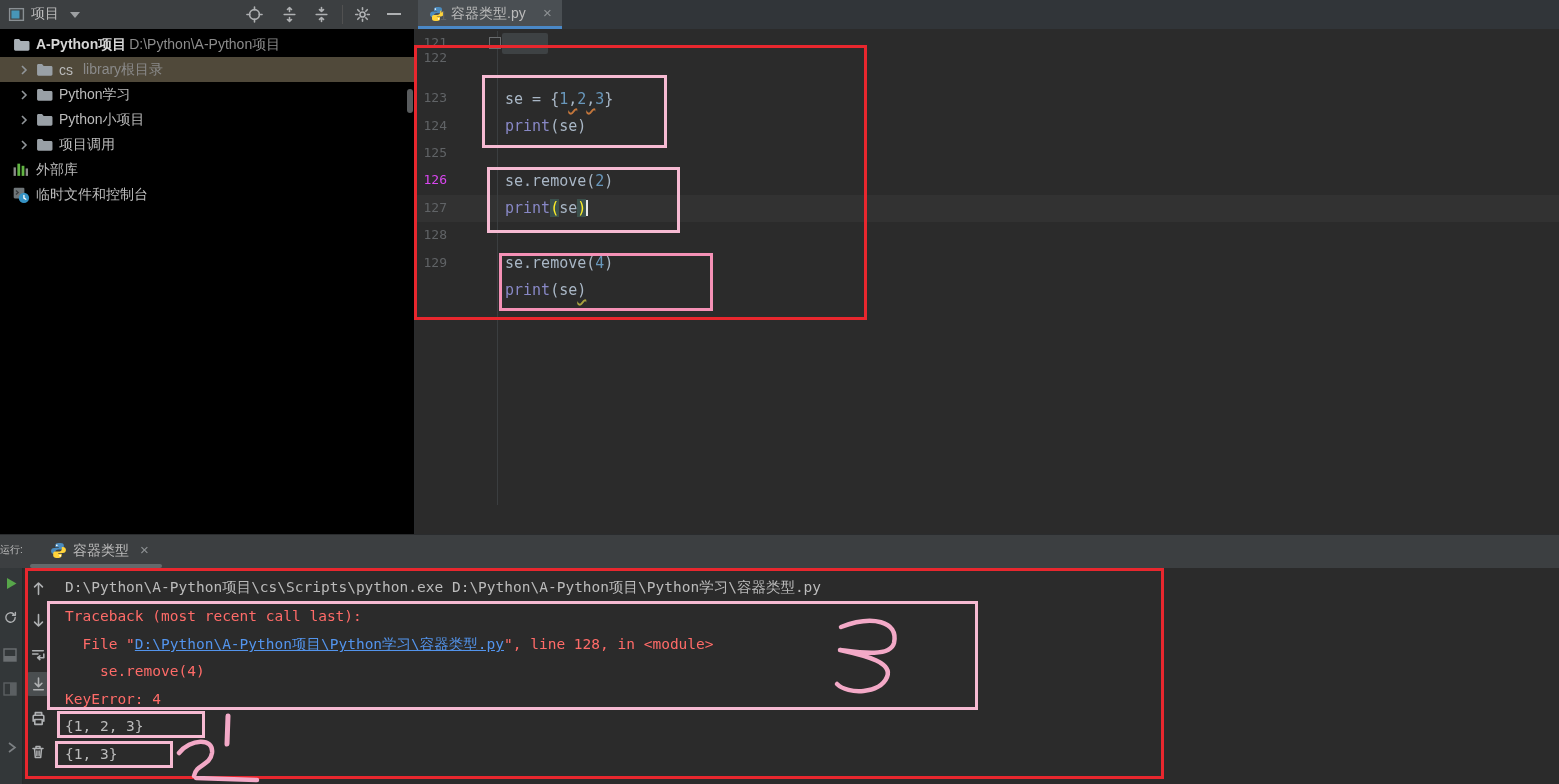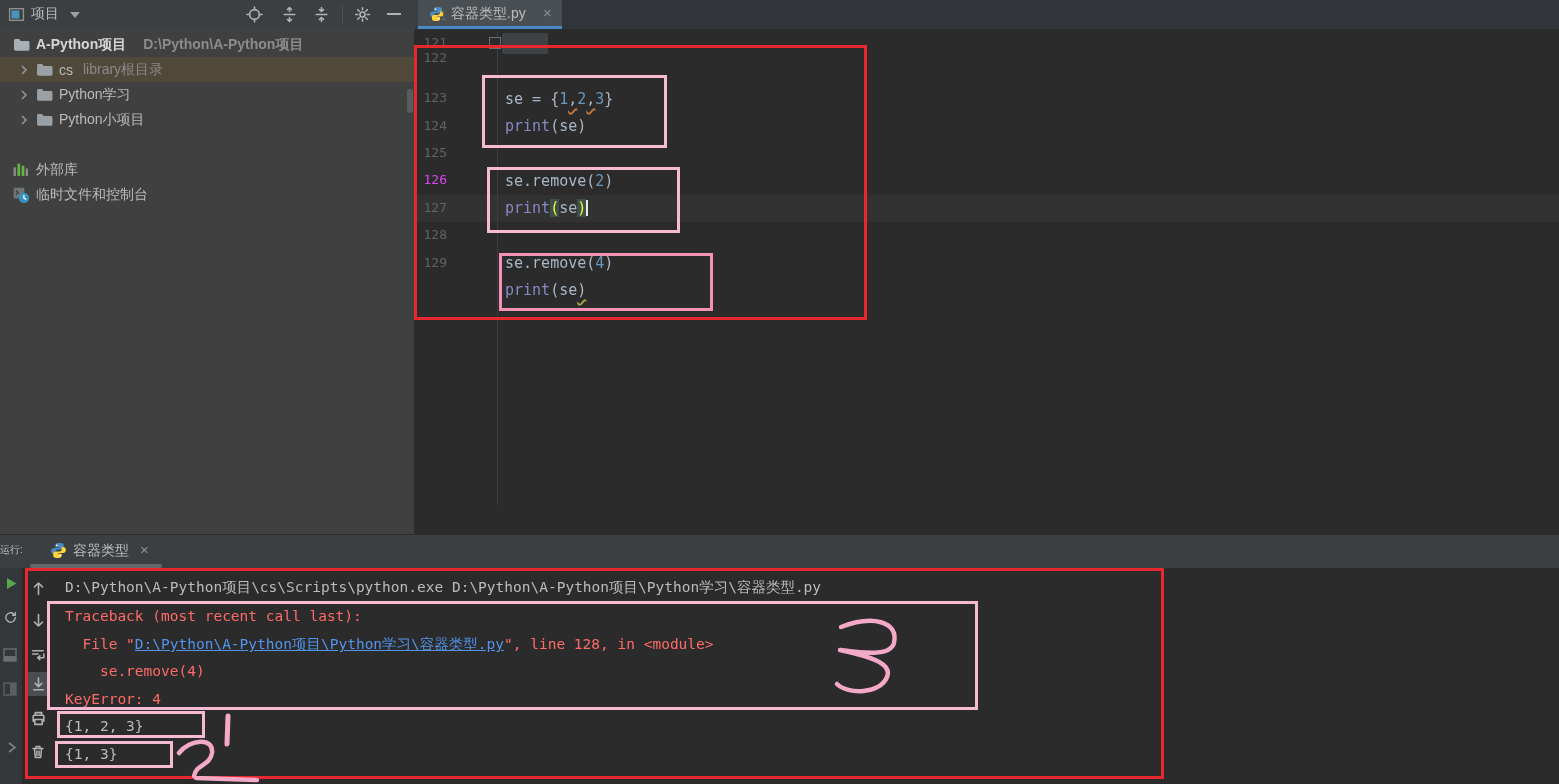--- a/index.html
+++ b/index.html
@@ -6,21 +6,21 @@
   .app{position:relative;width:1559px;height:784px;background:#2B2B2B;overflow:hidden;
        font-family:"Liberation Sans","DejaVu Sans",sans-serif;-webkit-font-smoothing:antialiased;}
   .abs{position:absolute;}
   .mono{font-family:"DejaVu Sans Mono",monospace;}
   
   .topbar{position:absolute;left:0;top:0;width:1559px;height:29px;background:#3C3F41;border-bottom:1px solid #292C2E;}
   .tabbar{position:absolute;left:418px;top:0;width:1141px;height:29px;background:#313539;}
   .edtab{position:absolute;left:0;top:0;width:144px;height:29px;background:#4A4F53;}
   .edtab .ul{position:absolute;left:0;bottom:0;width:144px;height:3px;background:#4A88C7;}
   
-  .ppanel{position:absolute;left:0;top:29px;width:415px;height:505px;background:#404040;border-right:1px solid #2A2C2E;box-sizing:border-box;}
+  .ppanel{position:absolute;left:0;top:29px;width:415px;height:505px;background:#000000;border-right:1px solid #2A2C2E;box-sizing:border-box;}
   .trow{position:absolute;left:0;width:415px;height:25px;display:flex;align-items:center;font-size:14px;color:#BBBBBB;}
   .trow svg{flex:0 0 auto;}
   .chev{width:16px;height:16px;margin-right:4px;}
   
   .lnum{position:absolute;left:403px;width:44px;text-align:right;font-family:"DejaVu Sans Mono",monospace;font-size:13px;line-height:27px;color:#606366;}
   .crow{position:absolute;left:505px;font-family:"DejaVu Sans Mono",monospace;font-size:15px;line-height:27px;white-space:pre;color:#A9B7C6;}
   .tnum{color:#6897BB;}
   .tfn{color:#8888C6;}
   .tcomma{text-decoration:underline wavy #C4763B 1.5px;text-underline-offset:4px;}
   .pmatch{color:#FFEF28;background:#3B514D;}
@@ -91,21 +91,21 @@
       </div>
     </div>
   </div>
 
   <div class="ppanel">
     <div class="trow" style="top:3px;padding-left:13px;">
       <svg width="17" height="17" viewBox="0 0 16 16" style="margin-right:6px;">
           <path fill="#A9B0B6" d="M1 4.2c0-.7.6-1.3 1.3-1.3h3.4l1.5 1.8h7c.7 0 1.3.6 1.3 1.3v6.5c0 .7-.6 1.3-1.3 1.3H2.3c-.7 0-1.3-.6-1.3-1.3z"></path>
         </svg>
       <span style="font-weight:bold;color:#D6D6D6;">A-Python项目</span>
-      <span style="color:#8C8C8C;margin-left:17px;font-weight:bold;">D:\Python\A-Python项目</span>
+      <span style="color:#8C8C8C;margin-left:3px;">D:\Python\A-Python项目</span>
     </div>
 
     <div class="trow" style="top:28px;background:#50493A;padding-left:16px;">
       <svg class="chev" viewBox="0 0 16 16">
           <polyline points="6,4 10,8 6,12" fill="none" stroke="#91969A" stroke-width="1.6"></polyline>
         </svg>
       <svg width="17" height="17" viewBox="0 0 16 16" style="margin-right:6px;">
           <path fill="#99A0A6" d="M1 4.2c0-.7.6-1.3 1.3-1.3h3.4l1.5 1.8h7c.7 0 1.3.6 1.3 1.3v6.5c0 .7-.6 1.3-1.3 1.3H2.3c-.7 0-1.3-.6-1.3-1.3z"></path>
         </svg>
       <span>cs</span>
@@ -125,20 +125,29 @@
     <div class="trow" style="top:53px;padding-left:16px;">
       <svg class="chev" viewBox="0 0 16 16">
           <polyline points="6,4 10,8 6,12" fill="none" stroke="#91969A" stroke-width="1.6"></polyline>
         </svg>
       <svg width="17" height="17" viewBox="0 0 16 16" style="margin-right:6px;">
           <path fill="#99A0A6" d="M1 4.2c0-.7.6-1.3 1.3-1.3h3.4l1.5 1.8h7c.7 0 1.3.6 1.3 1.3v6.5c0 .7-.6 1.3-1.3 1.3H2.3c-.7 0-1.3-.6-1.3-1.3z"></path>
         </svg>
       <span>Python学习</span>
     </div>
 
+    <div class="trow" style="top:103px;padding-left:16px;">
+      <svg class="chev" viewBox="0 0 16 16">
+          <polyline points="6,4 10,8 6,12" fill="none" stroke="#91969A" stroke-width="1.6"></polyline>
+        </svg>
+      <svg width="17" height="17" viewBox="0 0 16 16" style="margin-right:6px;">
+          <path fill="#99A0A6" d="M1 4.2c0-.7.6-1.3 1.3-1.3h3.4l1.5 1.8h7c.7 0 1.3.6 1.3 1.3v6.5c0 .7-.6 1.3-1.3 1.3H2.3c-.7 0-1.3-.6-1.3-1.3z"></path>
+        </svg>
+      <span>项目调用</span>
+    </div>
 
     <div class="trow" style="top:128px;padding-left:12px;">
       <svg width="18" height="17" viewBox="0 0 16 16" style="margin-right:6px;">
           <rect x="1" y="6" width="2.2" height="8" fill="#8C8C8C"></rect>
           <rect x="4.6" y="2.5" width="2.6" height="11.5" fill="#62B543"></rect>
           <rect x="8.6" y="4.5" width="2.6" height="9.5" fill="#62B543"></rect>
           <rect x="12.4" y="7" width="2.2" height="7" fill="#8C8C8C"></rect>
         </svg>
       <span>外部库</span>
     </div>

